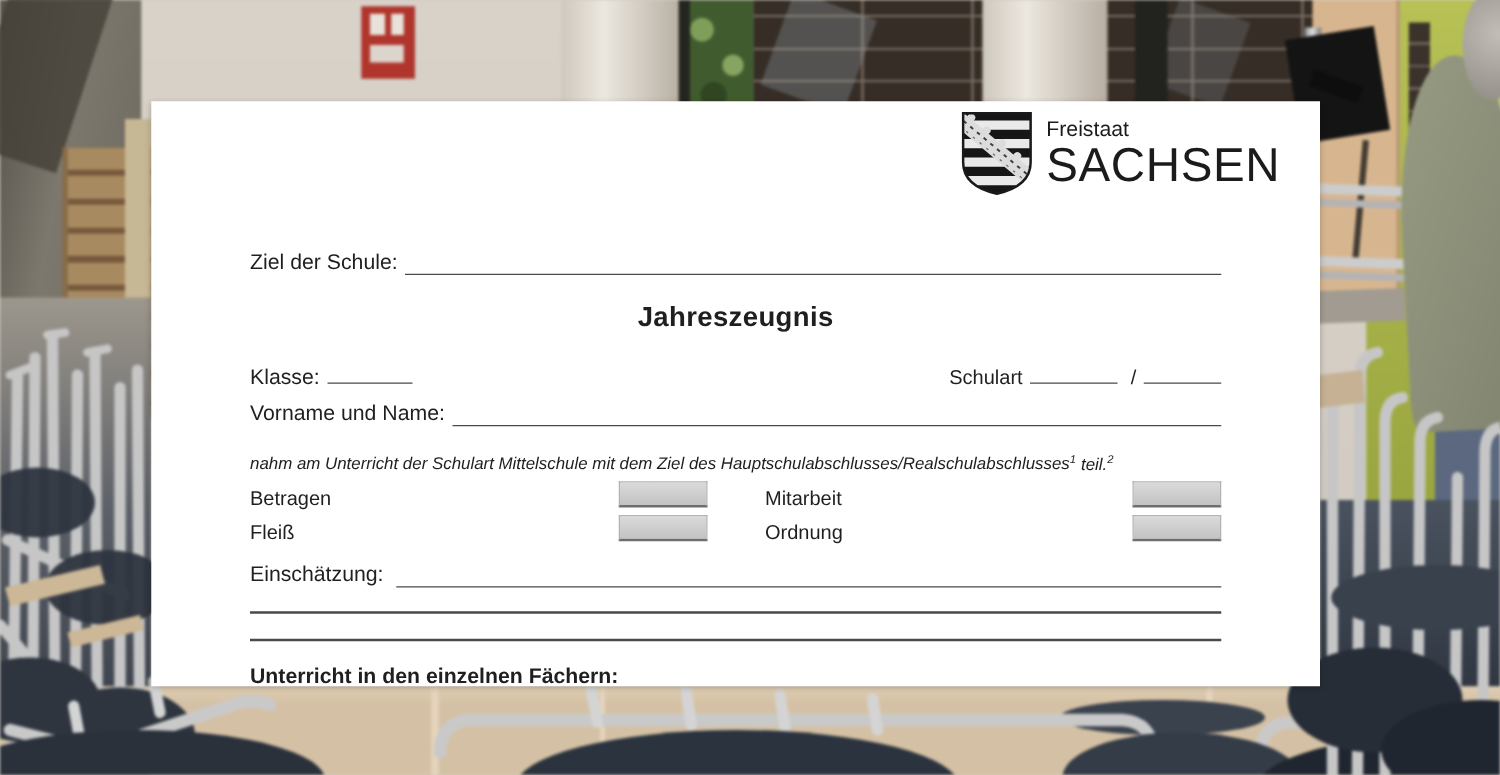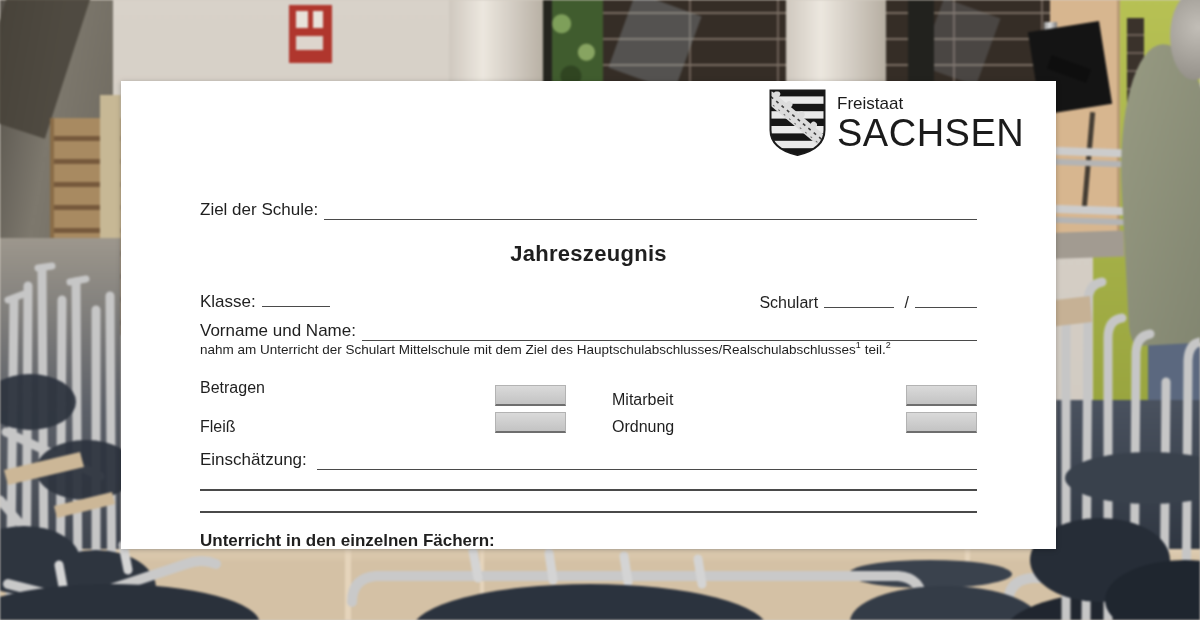--- a/index.html
+++ b/index.html
@@ -14,21 +14,21 @@
   .doc{position:absolute;left:121px;top:81px;width:935px;height:468px;
        background:#ffffff;box-shadow:0 1px 5px rgba(0,0,0,.25);color:#1f1f1f;}
   .row{position:absolute;left:79px;right:79px;display:flex;align-items:flex-end;}
   .lbl{font-size:17px;white-space:nowrap;}
   .lbl-sm{font-size:16px;white-space:nowrap;}
   .fill-line{flex:1;border-bottom:1.5px solid #4a4a4a;height:19px;margin-left:6px;}
   .short-line{display:inline-block;border-bottom:1.5px solid #4a4a4a;height:17px;margin-left:6px;}
   .bare-line{position:absolute;height:1.5px;background:#4a4a4a;}
   .title{position:absolute;left:0;right:0;top:160px;text-align:center;
          font-size:22px;font-weight:bold;letter-spacing:.3px;}
-  .small-text{position:absolute;left:79px;top:259px;font-size:13.5px;}
+  .small-text{position:absolute;left:79px;top:281px;font-size:13.5px;font-style:italic;}
   .small-text sup{font-size:9px;}
   .grade-box{position:absolute;width:71px;height:21px;
              background:linear-gradient(#dadada,#c3c3c3);
              border:1px solid #b3b3b3;border-bottom:2.5px solid #6e6e6e;}
   .heading{position:absolute;left:79px;top:450px;font-size:17px;font-weight:bold;}
   
   .logo{position:absolute;left:648px;top:8px;display:flex;align-items:flex-start;}
   .logo-text{margin-left:11px;color:#1b1b1b;line-height:1;}
   .logo-l1{font-size:17px;margin-top:6px;}
   .logo-l2{font-size:38px;letter-spacing:.5px;margin-top:2px;}
@@ -207,21 +207,21 @@
     <div class="row" style="top:240px;">
       <span class="lbl">Vorname und Name:</span>
       <span class="fill-line"></span>
     </div>
 
     <p class="small-text" style="margin:0;">
       <span>nahm am Unterricht der Schulart Mittelschule mit dem Ziel des Hauptschulabschlusses/Realschulabschlusses</span><sup>1</sup><span style="margin-left:4px;">teil.</span><sup>2</sup>
     </p>
 
     <div class="row" style="top:306px;height:22px;">
-      <span class="lbl-sm abs" style="left:0;bottom:12px;margin-top:20px;">Betragen</span>
+      <span class="lbl-sm abs" style="left:0;bottom:0;margin-top:20px;">Betragen</span>
       <span class="grade-box" style="left:295px;top:-2px;"></span>
       <span class="lbl-sm abs" style="left:412px;bottom:0;">Mitarbeit</span>
       <span class="grade-box" style="left:706px;top:-2px;"></span>
     </div>
     <div class="row" style="top:333px;height:22px;">
       <span class="lbl-sm abs" style="left:0;bottom:0;">Fleiß</span>
       <span class="grade-box" style="left:295px;top:-2px;"></span>
       <span class="lbl-sm abs" style="left:412px;bottom:0;">Ordnung</span>
       <span class="grade-box" style="left:706px;top:-2px;"></span>
     </div>

